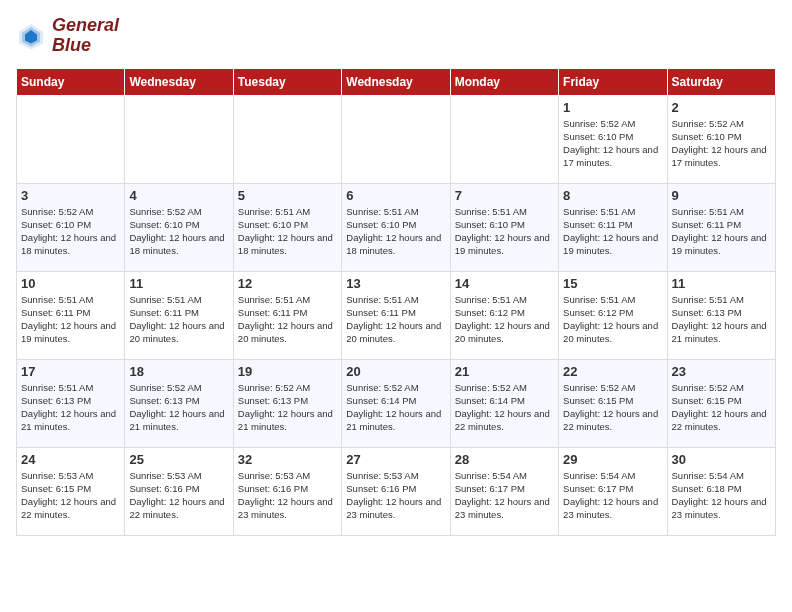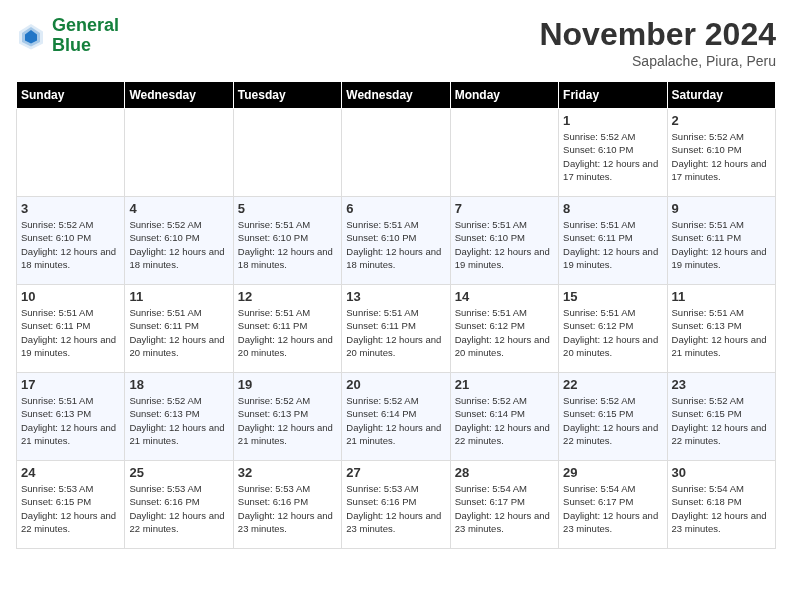--- a/index.html
+++ b/index.html
@@ -21,21 +21,22 @@
       align-items: center;
       gap: 6px;
     }
     .logo-text {
       font-size: 18px;
       font-weight: bold;
       color: #333;
       line-height: 1.1;
     }
     .logo-text span {
-      color: #15803d;
+      color: #7f1d1d;
+      font-style: italic;
     }
     .logo-icon {
       width: 30px;
       height: 30px;
     }
     .title-block {
       text-align: right;
     }
     .month-title {
       font-size: 32px;
@@ -45,21 +46,21 @@
     .subtitle {
       font-size: 14px;
       color: #555;
     }
     table {
       width: 100%;
       border-collapse: collapse;
       table-layout: fixed;
     }
     thead tr th {
-      background-color: #000000;
+      background-color: #b91c1c;
       color: #fff;
       font-size: 12px;
       font-weight: bold;
       padding: 6px 4px;
       text-align: left;
       border: 1px solid #fff;
     }
     tbody tr td {
       border: 1px solid #ddd;
       vertical-align: top;
@@ -96,24 +97,20 @@
     <svg class="logo-icon" viewBox="0 0 40 40" xmlns="http://www.w3.org/2000/svg">
       <polygon points="20,4 36,14 36,30 20,38 4,30 4,14" fill="#2176c7" opacity="0.15"></polygon>
       <polygon points="20,8 32,16 32,28 20,34 8,28 8,16" fill="#2176c7" opacity="0.3"></polygon>
       <polygon points="20,12 28,18 28,26 20,30 12,26 12,18" fill="#2176c7"></polygon>
     </svg>
     <div class="logo-text">
       <div><span>General</span></div>
       <div><span>Blue</span></div>
     </div>
   </div>
-  <div class="title-block">
-    <div class="month-title">November 2024</div>
-    <div class="subtitle">Sapalache, Piura, Peru</div>
-  </div>
 </div>
 
 <table>
   <thead>
     <tr>
     <th>Sunday</th>
         <th>Wednesday</th>
         <th>Tuesday</th>
         <th>Wednesday</th>
         <th>Monday</th>

